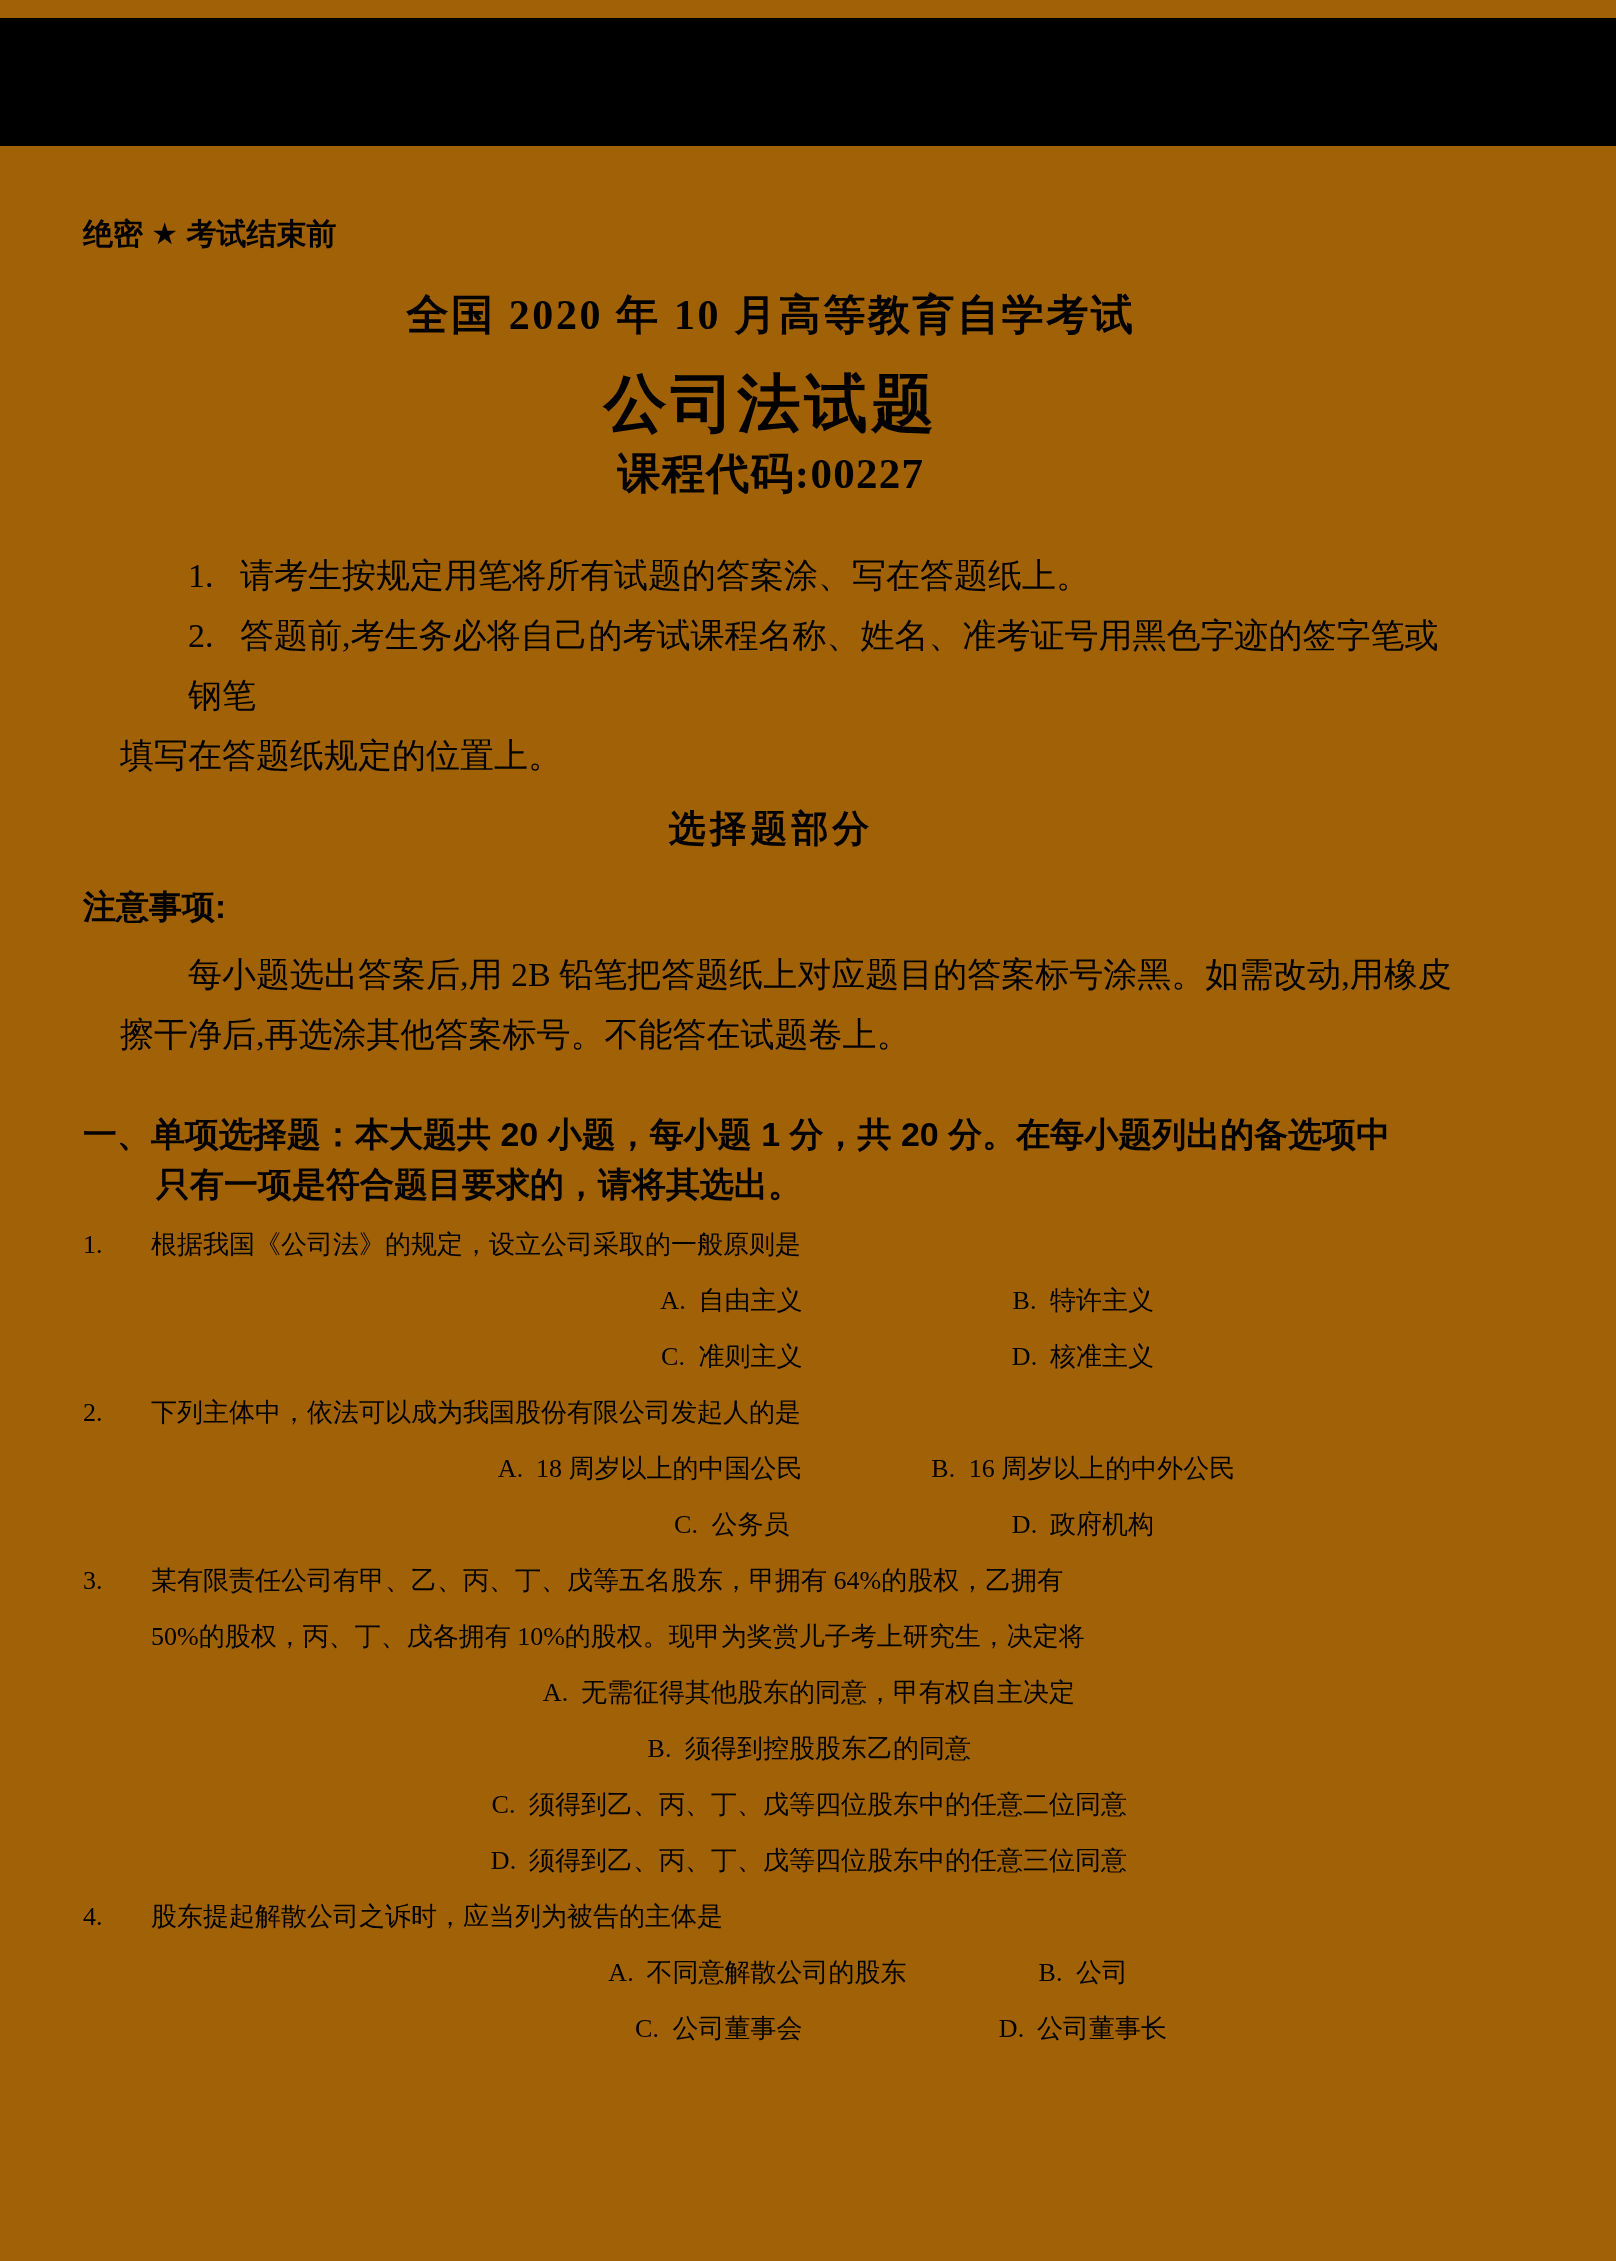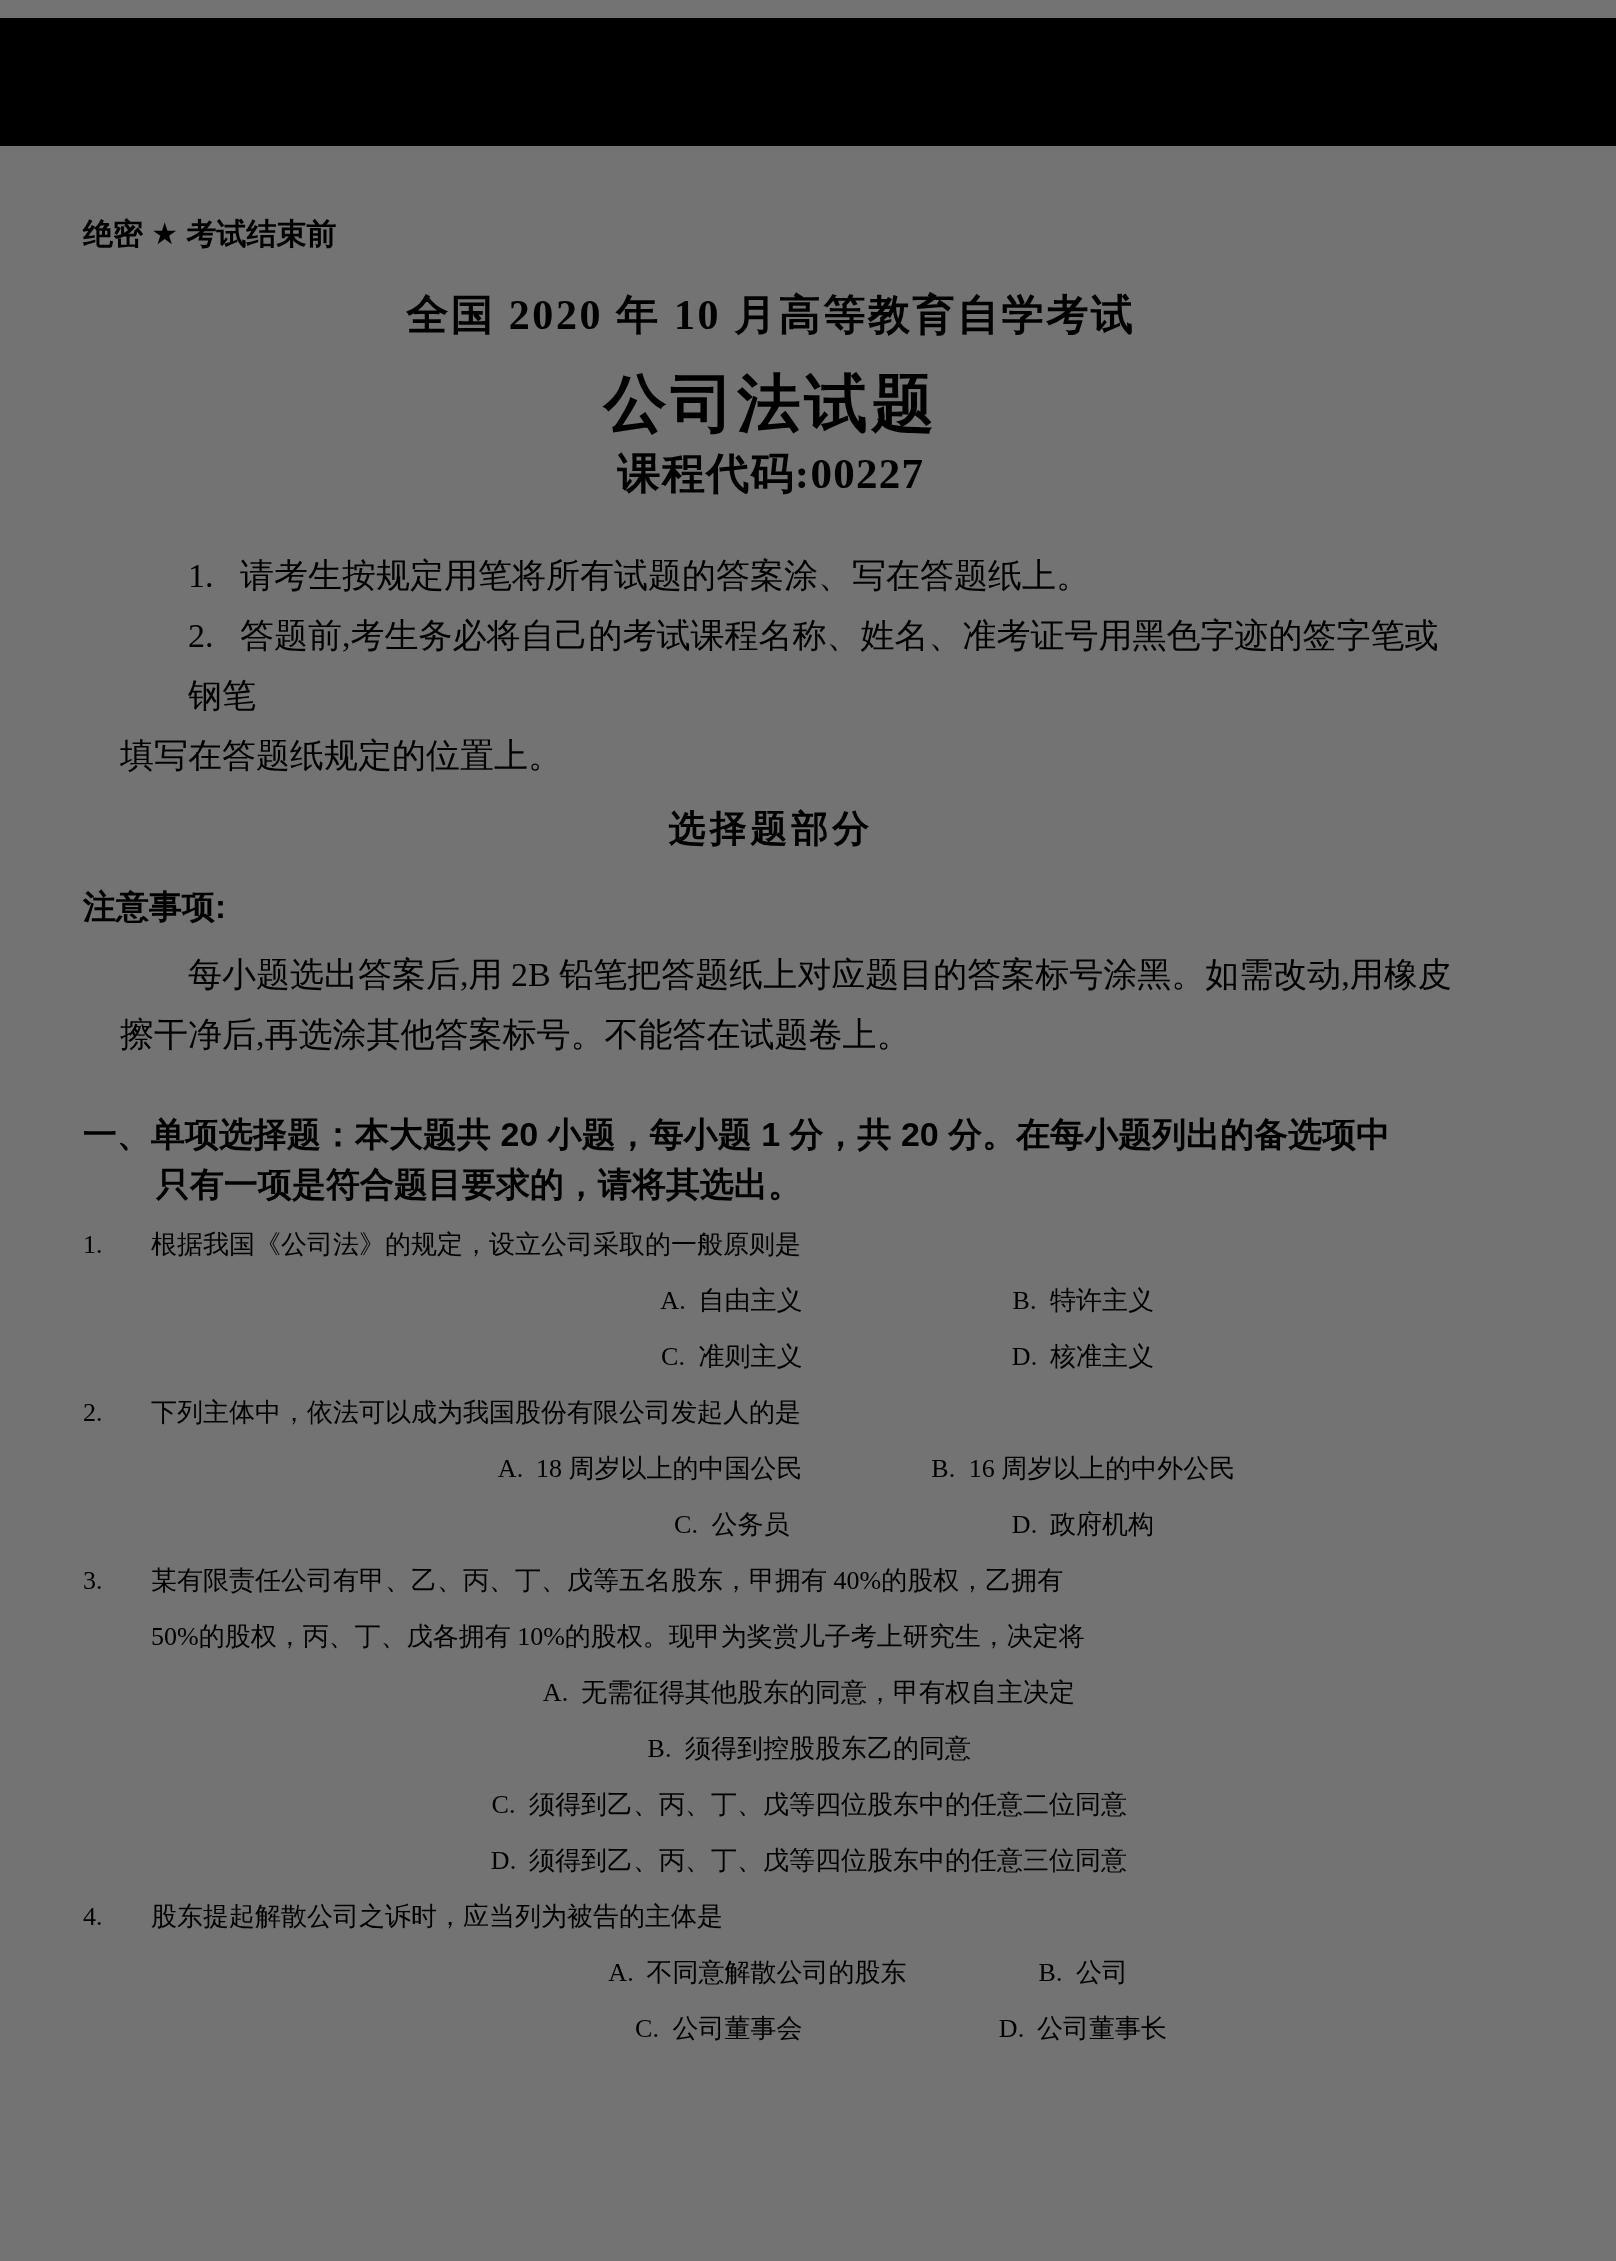--- a/index.html
+++ b/index.html
@@ -1,20 +1,20 @@
 <!DOCTYPE html>
 <html style="font-size:10.4px"><head>
 <meta charset="utf-8">
 <style>
   html, body { margin:0; padding:0; background:#ffffff; }
   .page {
     position:relative;
     width:1617px;
     height:2261px;
-    background:#737373;
+    background:#a16207;
     color:#000000;
     font-family:"Liberation Serif","DejaVu Serif",serif;
     font-size:34px;
     overflow:hidden;
   }
   .topbar {
     position:absolute;
     top:18px; left:0;
     width:100%; height:128px;
     background:#000000;
@@ -105,21 +105,21 @@
       <span class="qnum">2.</span><span>下列主体中，依法可以成为我国股份有限公司发起人的是</span>
     </div>
     <div class="qline optrow">
       <span class="colA"><span class="olabel">A.</span><span>18 周岁以上的中国公民</span></span><span><span class="olabel">B.</span><span>16 周岁以上的中外公民</span></span>
     </div>
     <div class="qline optrow">
       <span class="colA"><span class="olabel">C.</span><span>公务员</span></span><span><span class="olabel">D.</span><span>政府机构</span></span>
     </div>
 
     <div class="qline">
-      <span class="qnum">3.</span><span>某有限责任公司有甲、乙、丙、丁、戊等五名股东，甲拥有 40%的股权，乙拥有</span>
+      <span class="qnum">3.</span><span>某有限责任公司有甲、乙、丙、丁、戊等五名股东，甲拥有 64%的股权，乙拥有</span>
     </div>
     <div class="qline qcont">50%的股权，丙、丁、戊各拥有 10%的股权。现甲为奖赏儿子考上研究生，决定将</div>
     <div class="qline optrow">
       <span class="olabel">A.</span><span>无需征得其他股东的同意，甲有权自主决定</span>
     </div>
     <div class="qline optrow">
       <span class="olabel">B.</span><span>须得到控股股东乙的同意</span>
     </div>
     <div class="qline optrow">
       <span class="olabel">C.</span><span>须得到乙、丙、丁、戊等四位股东中的任意二位同意</span>

